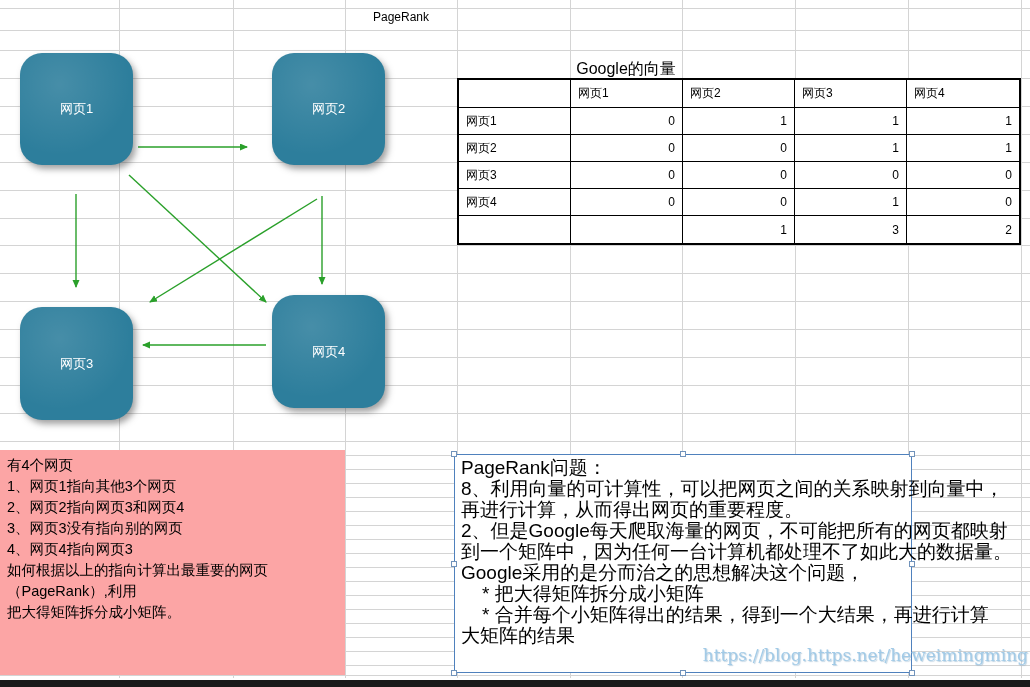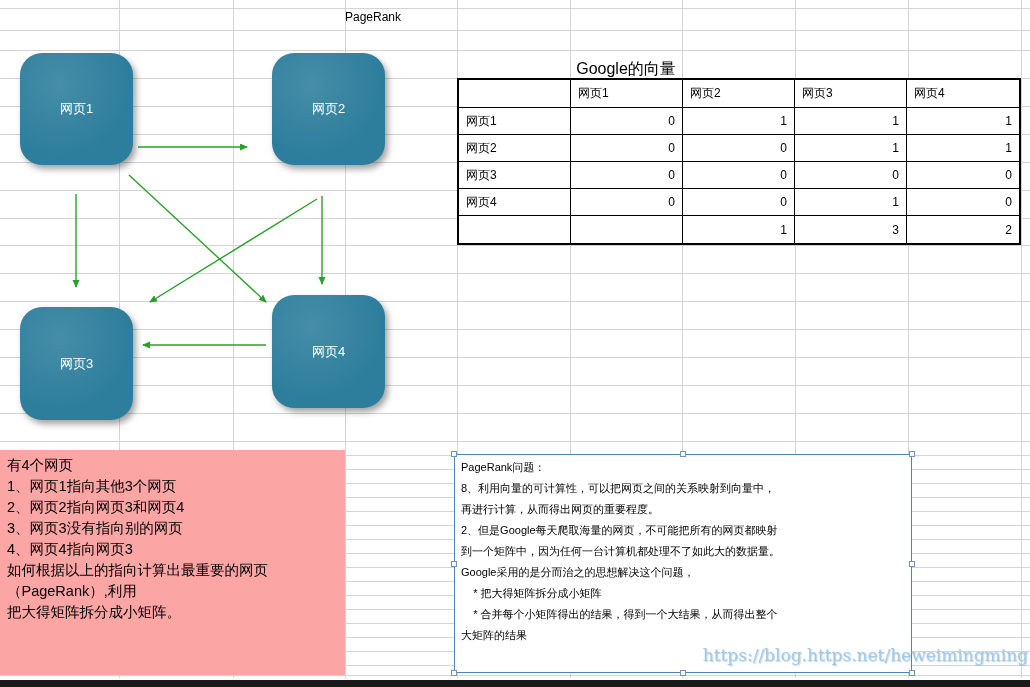--- a/index.html
+++ b/index.html
@@ -2,21 +2,21 @@
 <html><head>
 <meta charset="utf-8">
 <style>
   *{box-sizing:border-box;margin:0;padding:0}
   html,body{background:#fff}
   body{font-family:"Liberation Sans","DejaVu Sans",sans-serif;color:#000}
   #stage{position:relative;width:1030px;height:687px;background:#fff;overflow:hidden}
 
   #grid{position:absolute;left:0;top:0;z-index:0}
 
-  .sheet-title{position:absolute;left:345px;top:10px;width:112px;
+  .sheet-title{position:absolute;left:345px;top:10px;width:112px;text-align:center;
     font-size:12px;z-index:1}
 
   .matrix-title{position:absolute;left:570px;top:59px;width:112px;text-align:center;
     font-size:16px;z-index:2}
 
   #arrows{position:absolute;left:0;top:0;z-index:2;pointer-events:none}
 
   .node{position:absolute;width:113px;height:112px;border-radius:22px;
     background:radial-gradient(circle at 35% 28%,rgba(255,255,255,.12),rgba(0,0,0,0) 65%),#2d7e9c;
     box-shadow:3px 4px 6px rgba(70,70,70,.5);
@@ -35,21 +35,21 @@
   .mcell.num{justify-content:flex-end}
   .mcell.col-last{border-right:none}
   .mcell.row-last{border-bottom:none}
 
   .notes-left{position:absolute;left:0;top:450px;width:345px;height:225px;background:#fca5a5;
     z-index:4;padding:5px 0 0 7px;font-size:14.5px;line-height:21px}
   .notes-left div{white-space:pre}
 
   .tbox-wrap{position:absolute;left:454px;top:454px;width:458px;height:219px;z-index:4}
   .tbox{position:absolute;left:0;top:0;right:0;bottom:0;background:#fff;
-    border:1px solid #4f81bd;padding:2px 6px 4px 6px;font-size:11px;line-height:21px}
+    border:1px solid #4f81bd;padding:2px 6px 4px 6px;font-size:19px;line-height:21px}
   .tbox div{white-space:pre}
   .handle{position:absolute;width:6px;height:6px;background:#fff;border:1px solid #7193bb;z-index:5}
   .h-tl{left:-3px;top:-3px}      .h-tm{left:calc(50% - 3px);top:-3px}      .h-tr{right:-3px;top:-3px}
   .h-ml{left:-3px;top:calc(50% - 3px)}                                     .h-mr{right:-3px;top:calc(50% - 3px)}
   .h-bl{left:-3px;bottom:-3px}   .h-bm{left:calc(50% - 3px);bottom:-3px}   .h-br{right:-3px;bottom:-3px}
 
   .watermark{position:absolute;right:2px;top:645px;z-index:9;pointer-events:none;
     font-family:"DejaVu Serif","Liberation Serif",serif;font-size:17px;
     color:rgba(158,200,230,.95);text-shadow:1px 1px 1px rgba(130,170,200,.5)}
 
@@ -188,21 +188,21 @@
 
   <div class="tbox-wrap">
     <div class="tbox">
       <div>PageRank问题：</div>
       <div>8、利用向量的可计算性，可以把网页之间的关系映射到向量中，</div>
       <div>再进行计算，从而得出网页的重要程度。</div>
       <div>2、但是Google每天爬取海量的网页，不可能把所有的网页都映射</div>
       <div>到一个矩阵中，因为任何一台计算机都处理不了如此大的数据量。</div>
       <div>Google采用的是分而治之的思想解决这个问题，</div>
       <div>    * 把大得矩阵拆分成小矩阵</div>
-      <div>    * 合并每个小矩阵得出的结果，得到一个大结果，从而得出整个</div>
+      <div>    * 合并每个小矩阵得出的结果，得到一个大结果，再进行计算</div>
       <div>大矩阵的结果</div>
     </div>
     <div class="handle h-tl"></div>
     <div class="handle h-tm"></div>
     <div class="handle h-tr"></div>
     <div class="handle h-ml"></div>
     <div class="handle h-mr"></div>
     <div class="handle h-bl"></div>
     <div class="handle h-bm"></div>
     <div class="handle h-br"></div>

